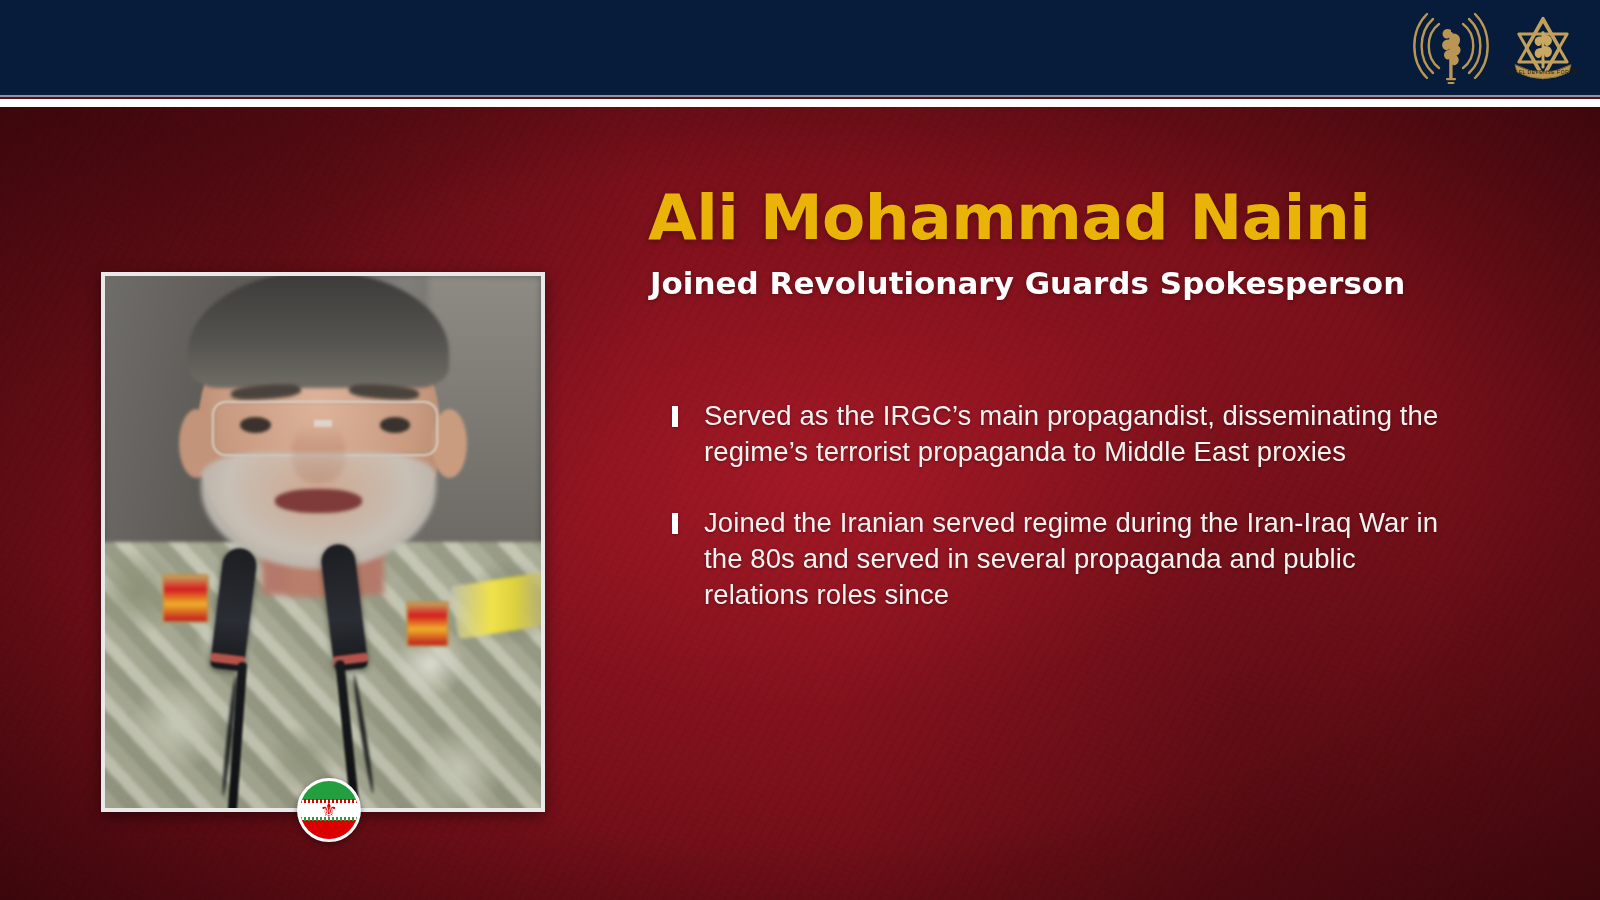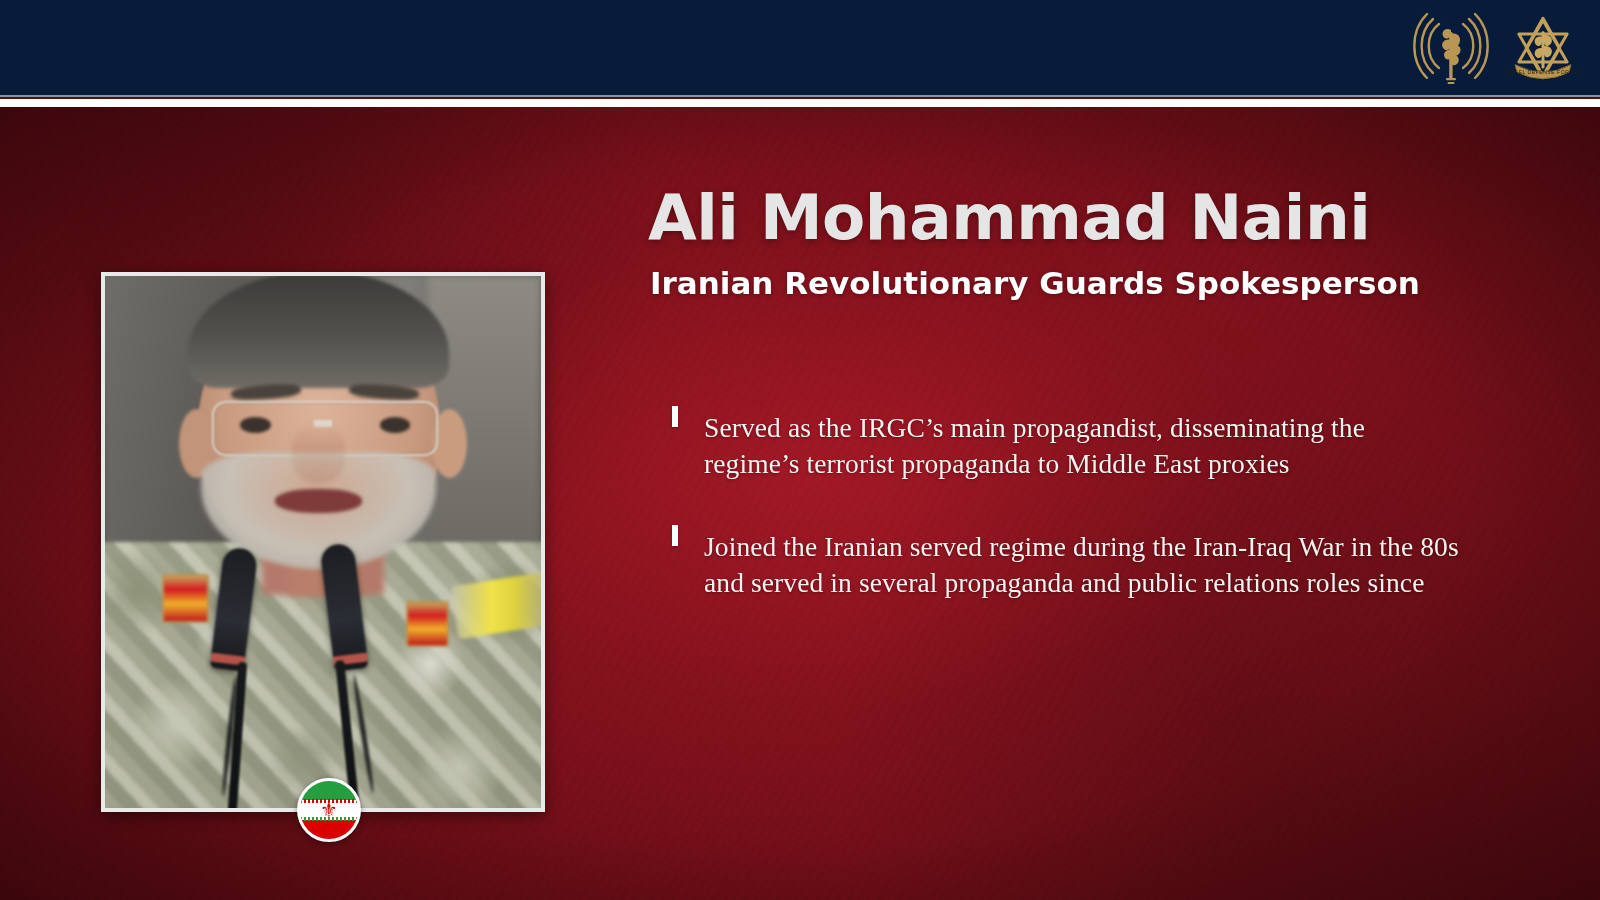--- a/index.html
+++ b/index.html
@@ -199,21 +199,21 @@
     color:#da0000;font-size:20px;line-height:1;font-family:"DejaVu Sans", sans-serif;
   }
   .kufic{position:absolute;left:0;width:100%;height:4px;
     background:repeating-linear-gradient(90deg,#da0000 0 2px,rgba(0,0,0,0) 2px 4px);}
   .kufic.top{top:31%;}
   .kufic.bot{bottom:31%;background:repeating-linear-gradient(90deg,#239f40 0 2px,rgba(0,0,0,0) 2px 4px);}
 
   
   .content{position:absolute;left:648px;top:186px;width:880px;}
   .title{
-    color:#e5e5e5;
+    color:#eab308;
     font-family:"DejaVu Sans", sans-serif;
     font-weight:bold;
     font-size:63px;
     line-height:1.02;
     letter-spacing:-0.5px;
     white-space:nowrap;
     text-shadow:0 2px 6px rgba(0,0,0,0.35);
     margin:0;
   }
   .subtitle{
@@ -235,26 +235,25 @@
   }
   .bullet:last-child{margin-bottom:0;}
   .bullet.tight{margin-bottom:14px;}
   .bullet-marker{
     flex:0 0 auto;width:6px;height:21px;background:#ffffff;
     margin:8px 26px 0 0;
     box-shadow:0 1px 3px rgba(0,0,0,0.35);
   }
   .bullet-text{
     color:#f6f2f0;
-    font-family:Liberation Serif, serif;
+    font-family:Liberation Sans, sans-serif;
     font-size:27.5px;
     line-height:1.32;
     letter-spacing:0.1px;
     text-shadow:0 1px 3px rgba(0,0,0,0.4);
-    margin-top:12px;
   }
 </style>
 </head>
 <body>
 
 <div id="stage">
 
   <div class="header">
     <div class="header-logos">
 
@@ -349,21 +348,21 @@
     <div class="flag-green"></div>
     <div class="flag-white"></div>
     <div class="flag-red"></div>
     <div class="kufic top"></div>
     <div class="kufic bot"></div>
     <div class="flag-emblem">⚜</div>
   </div>
 
   <div class="content">
     <h1 class="title">Ali Mohammad Naini</h1>
-    <div class="subtitle">Iranian Revolutionary Guards Spokesperson</div>
+    <div class="subtitle">Joined Revolutionary Guards Spokesperson</div>
   </div>
 
   <div class="bullets">
     <div class="bullet">
       <div class="bullet-marker"></div>
       <div class="bullet-text">Served as the IRGC’s main propagandist, disseminating the regime’s terrorist propaganda to Middle East proxies</div>
     </div>
     <div class="bullet">
       <div class="bullet-marker"></div>
       <div class="bullet-text">Joined the Iranian served regime during the Iran-Iraq War in the 80s and served in several propaganda and public relations roles since</div>

